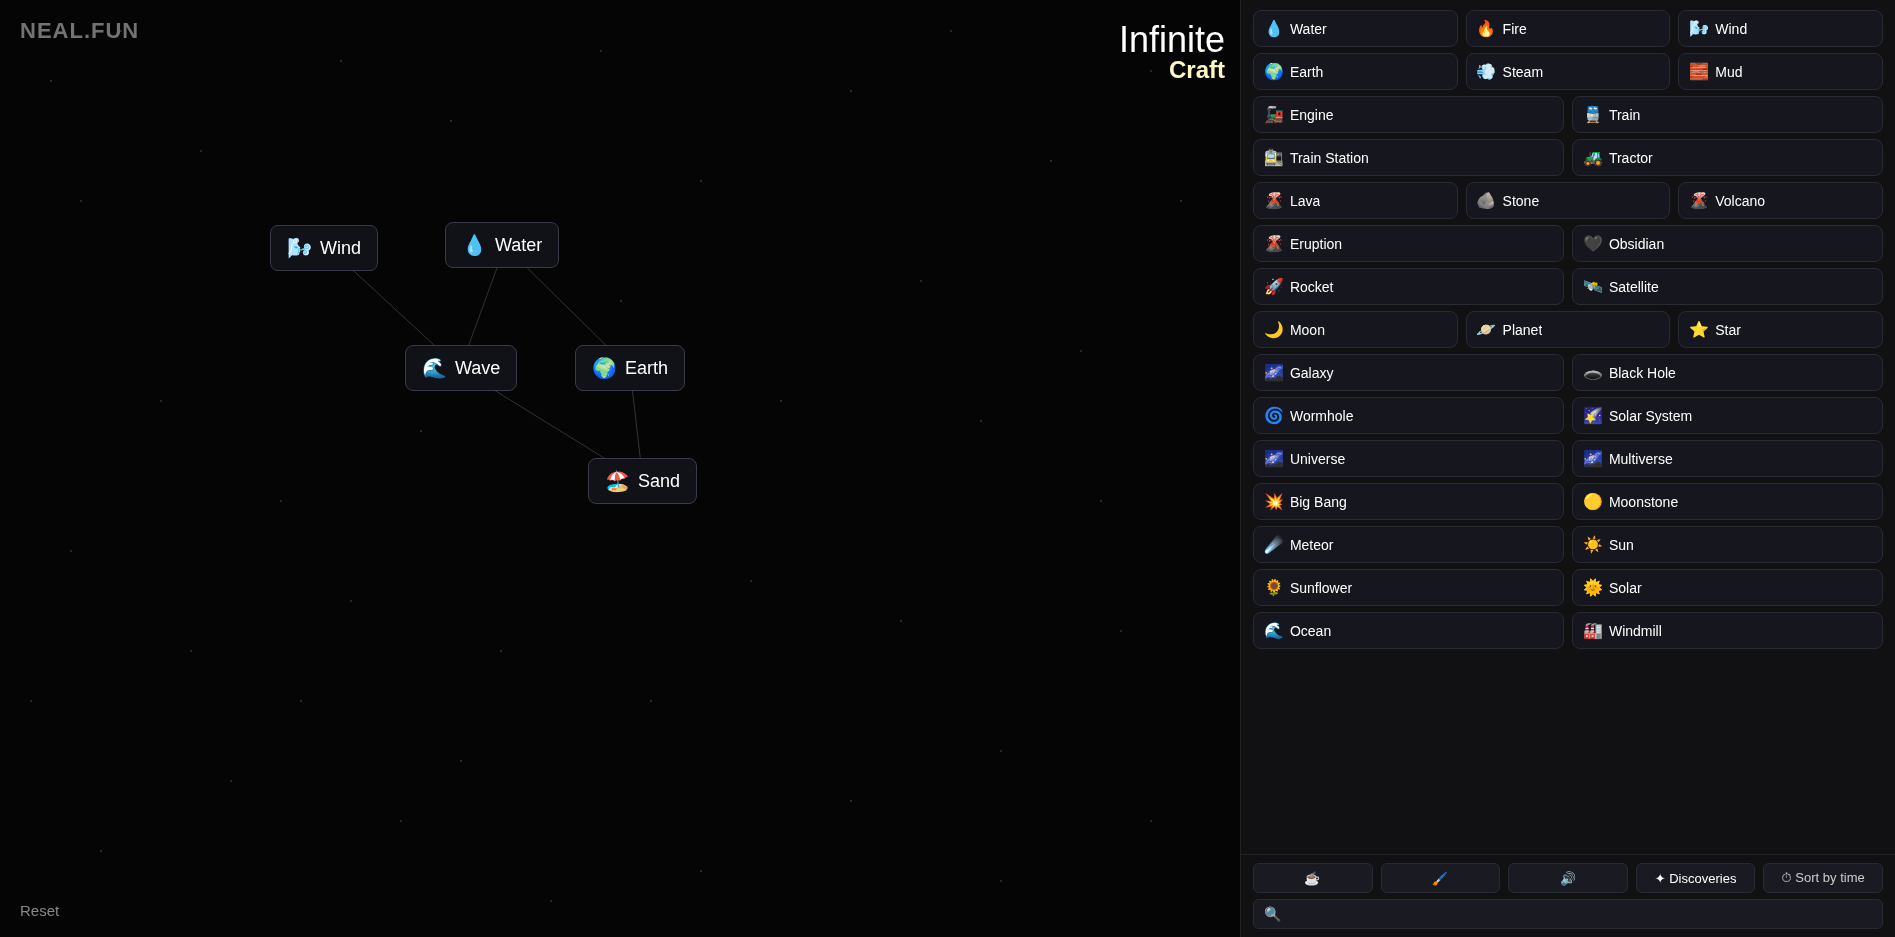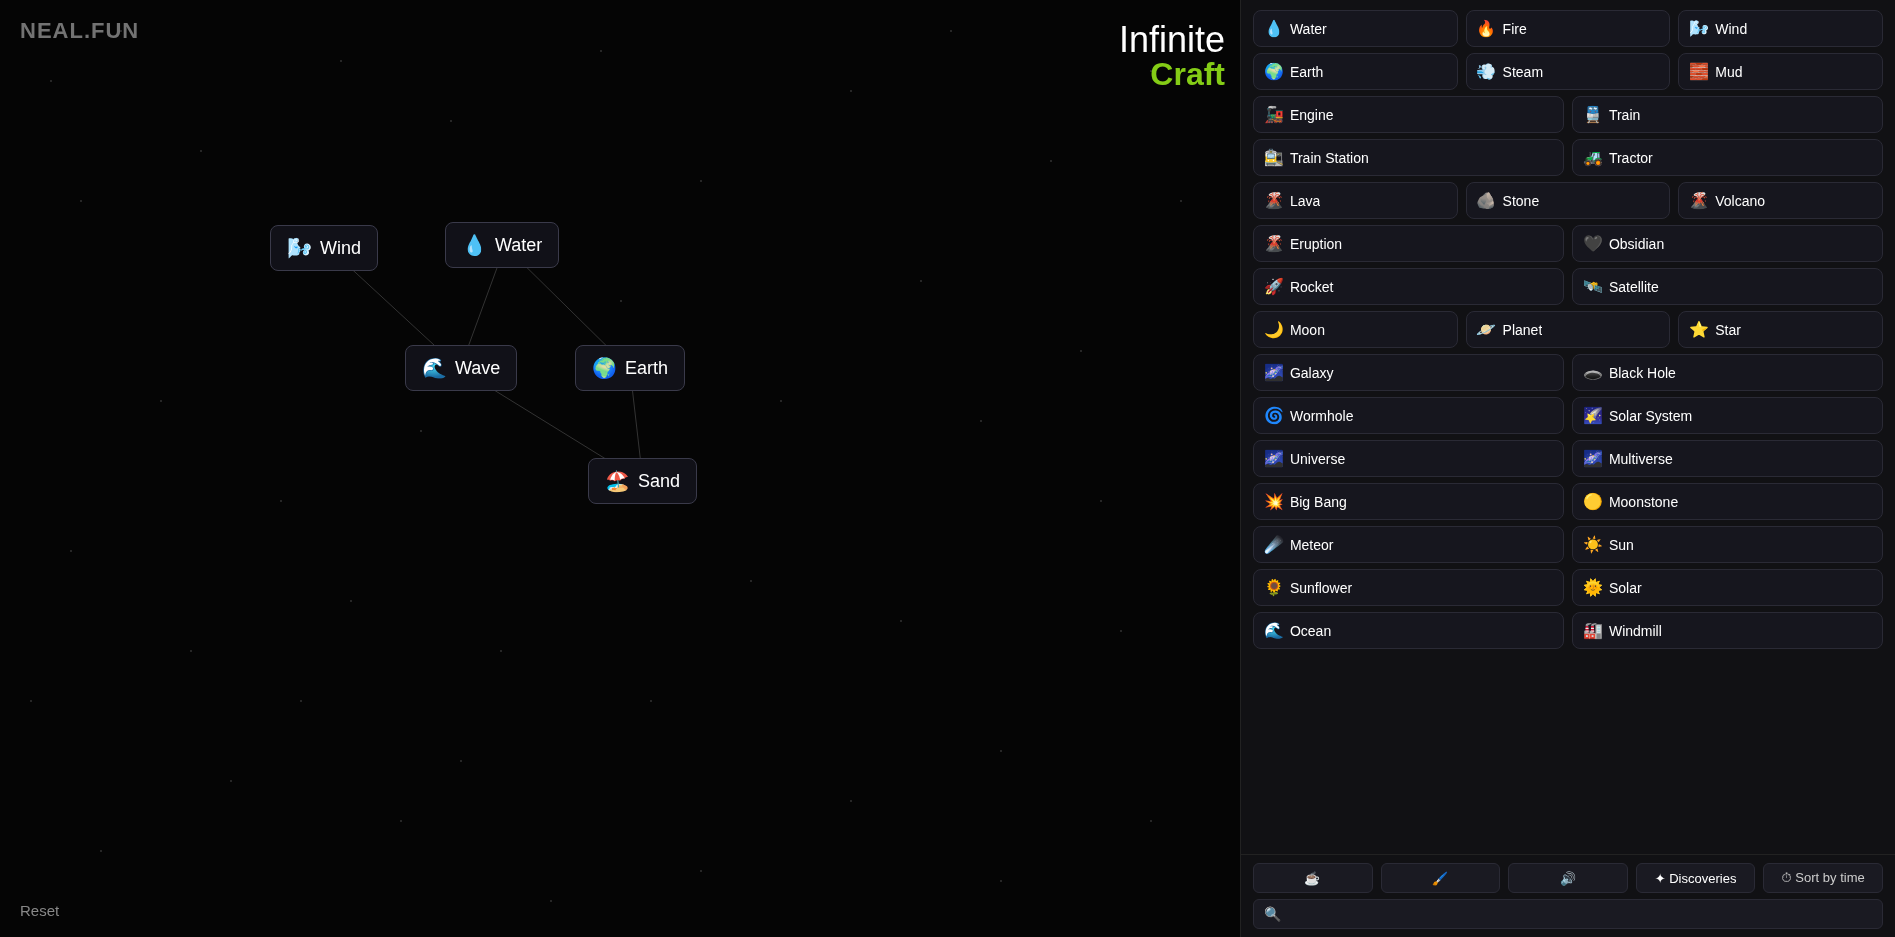--- a/index.html
+++ b/index.html
@@ -52,23 +52,23 @@
       z-index: 10;
     }
     #title .infinite {
       font-size: 36px;
       font-weight: 300;
       color: #fff;
       display: block;
       line-height: 1;
     }
     #title .craft {
-      font-size: 32px;
+      font-size: 24px;
       font-weight: 700;
-      color: #84cc16;
+      color: #fef9c3;
       display: block;
       line-height: 1;
     }
 
     
     #lines-svg {
       position: absolute;
       top: 0; left: 0;
       width: 1240px;
       height: 937px;

